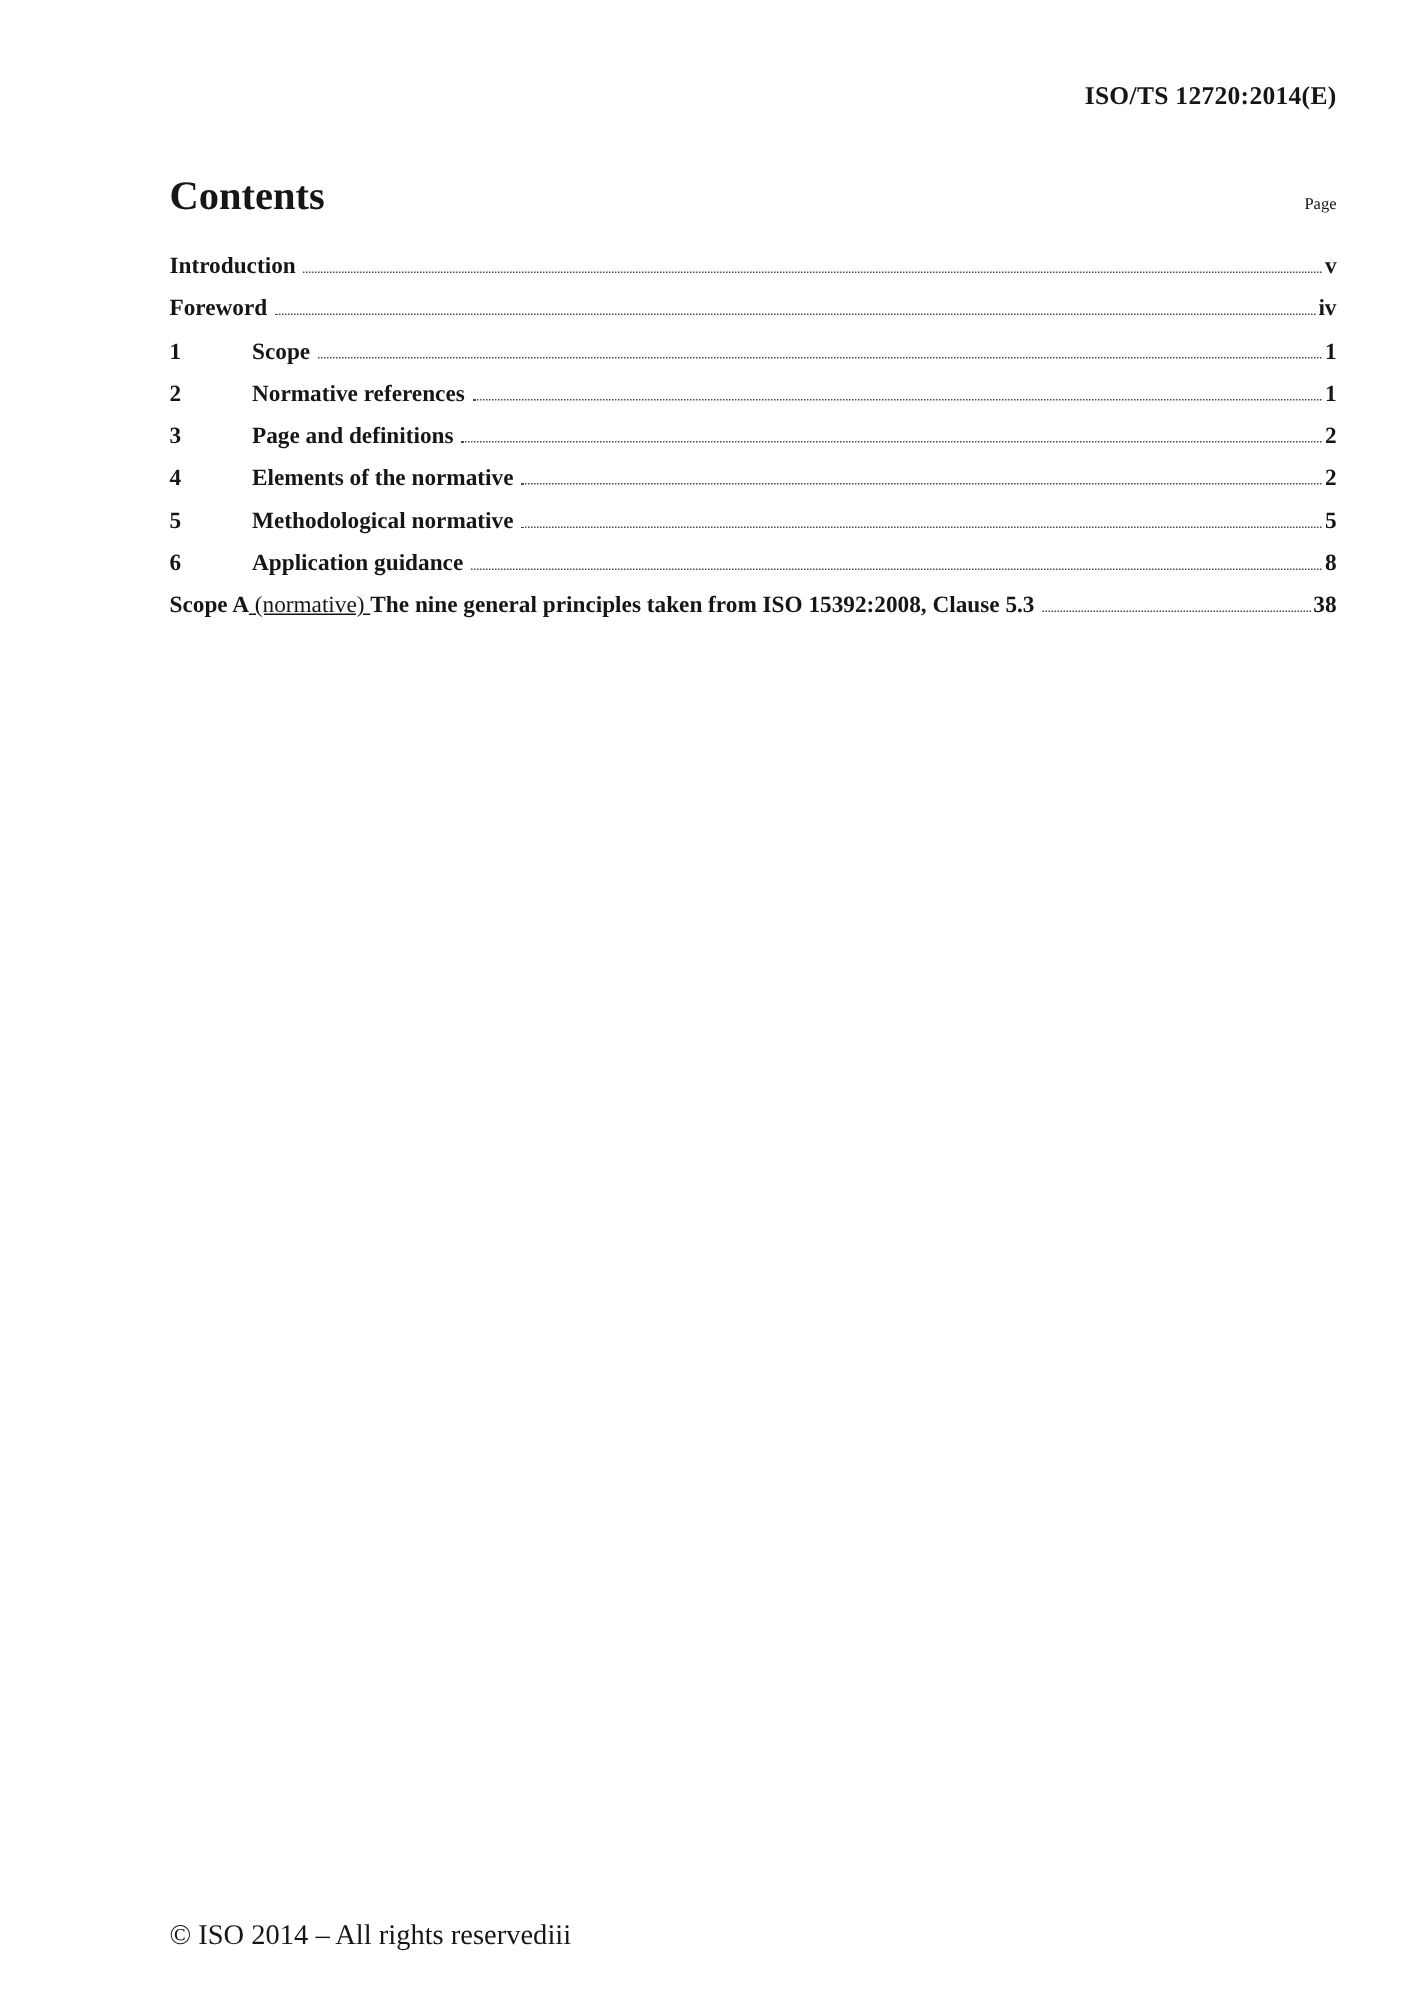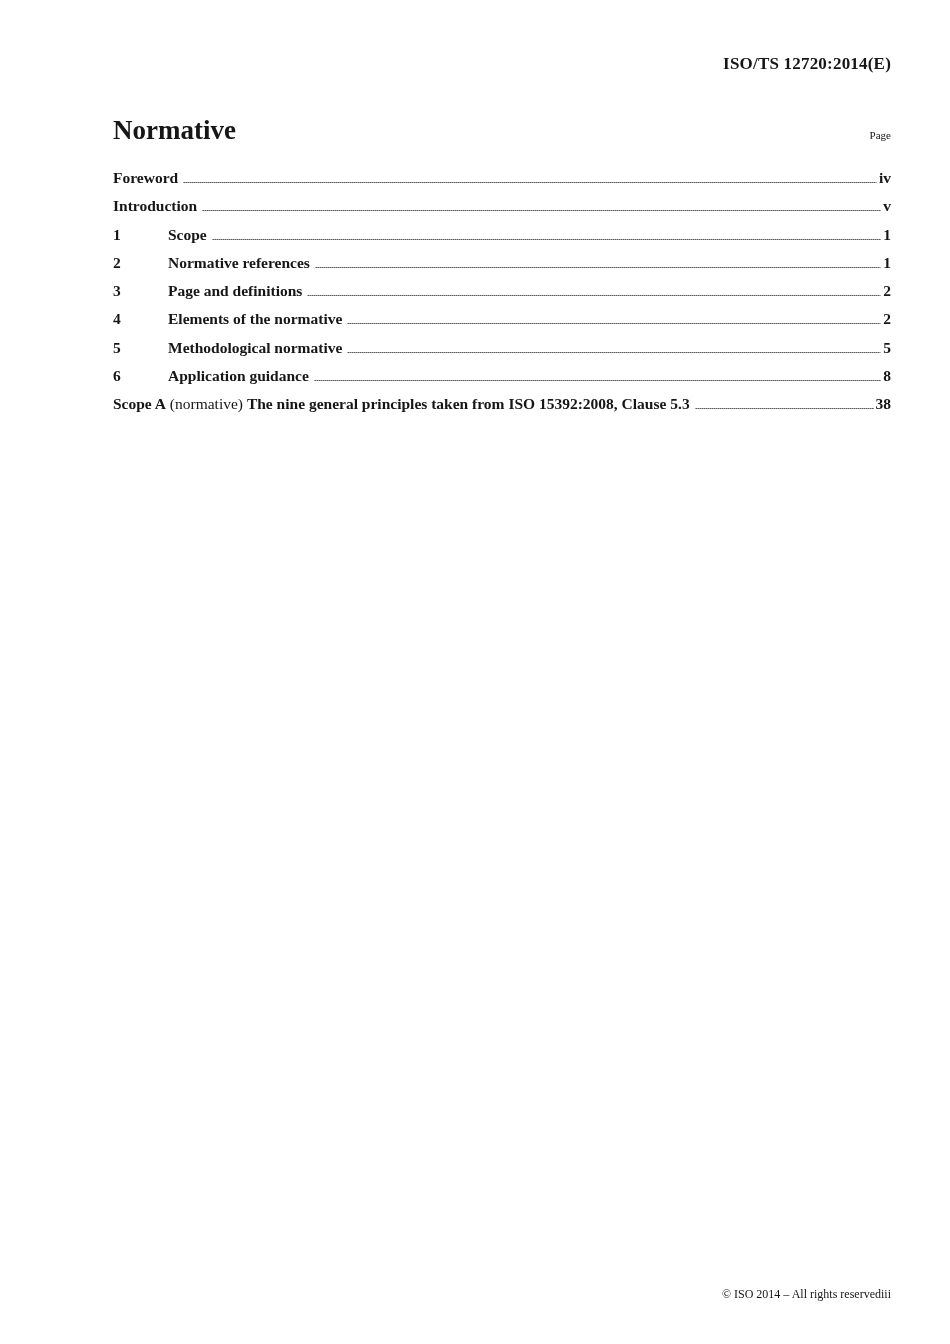--- a/index.html
+++ b/index.html
@@ -1,15 +1,15 @@
 <!DOCTYPE html>
 <html><head>
 <meta charset="utf-8">
 <style>
-  * { margin: 0; padding: 0; box-sizing: border-box; border-radius: 30px; }
+  * { margin: 0; padding: 0; box-sizing: border-box; }
   html, body { background: #ffffff; }
   body {
     width: 950px;
     height: 1344px;
     position: relative;
     font-family: "Liberation Serif", "DejaVu Serif", serif;
     color: #161616;
     overflow: hidden;
   }
   .page {
@@ -45,66 +45,66 @@
     align-items: baseline;
     height: 28.3px;
     font-size: 15.5px;
     font-weight: bold;
   }
   .toc-num {
     width: 55px;
     flex: 0 0 55px;
   }
   .toc-label { white-space: nowrap; }
-  .annex-normal { font-weight: normal; }
+  .annex-normal { font-weight: normal; text-decoration: underline; }
   .leader {
     flex: 1 1 auto;
     min-width: 12px;
     border-bottom: 1.6px dotted #4a4a4a;
     margin: 0 2px 0 5px;
   }
   .toc-page {
     white-space: nowrap;
     text-align: right;
   }
   .doc-footer {
     position: absolute;
     left: 113px;
     right: 59px;
     bottom: 42px;
     display: flex;
-    justify-content: flex-end;
+    justify-content: flex-start;
     align-items: baseline;
-    font-size: 12px;
+    font-size: 19px;
   }
 </style>
 </head>
 <body>
 
 <div class="page">
 
   <div class="doc-header">ISO/TS 12720:2014(E)</div>
 
   <div class="contents-head">
-    <div class="contents-title">Normative</div>
+    <div class="contents-title">Contents</div>
     <div class="page-label">Page</div>
   </div>
 
   <div class="toc">
 
     <div class="toc-row">
+      <span class="toc-label">Introduction</span>
+      <span class="leader"></span>
+      <span class="toc-page">v</span>
+    </div>
+
+    <div class="toc-row">
       <span class="toc-label">Foreword</span>
       <span class="leader"></span>
       <span class="toc-page">iv</span>
-    </div>
-
-    <div class="toc-row">
-      <span class="toc-label">Introduction</span>
-      <span class="leader"></span>
-      <span class="toc-page">v</span>
     </div>
 
     <div class="toc-row">
       <span class="toc-num">1</span>
       <span class="toc-label">Scope</span>
       <span class="leader"></span>
       <span class="toc-page">1</span>
     </div>
 
     <div class="toc-row">

